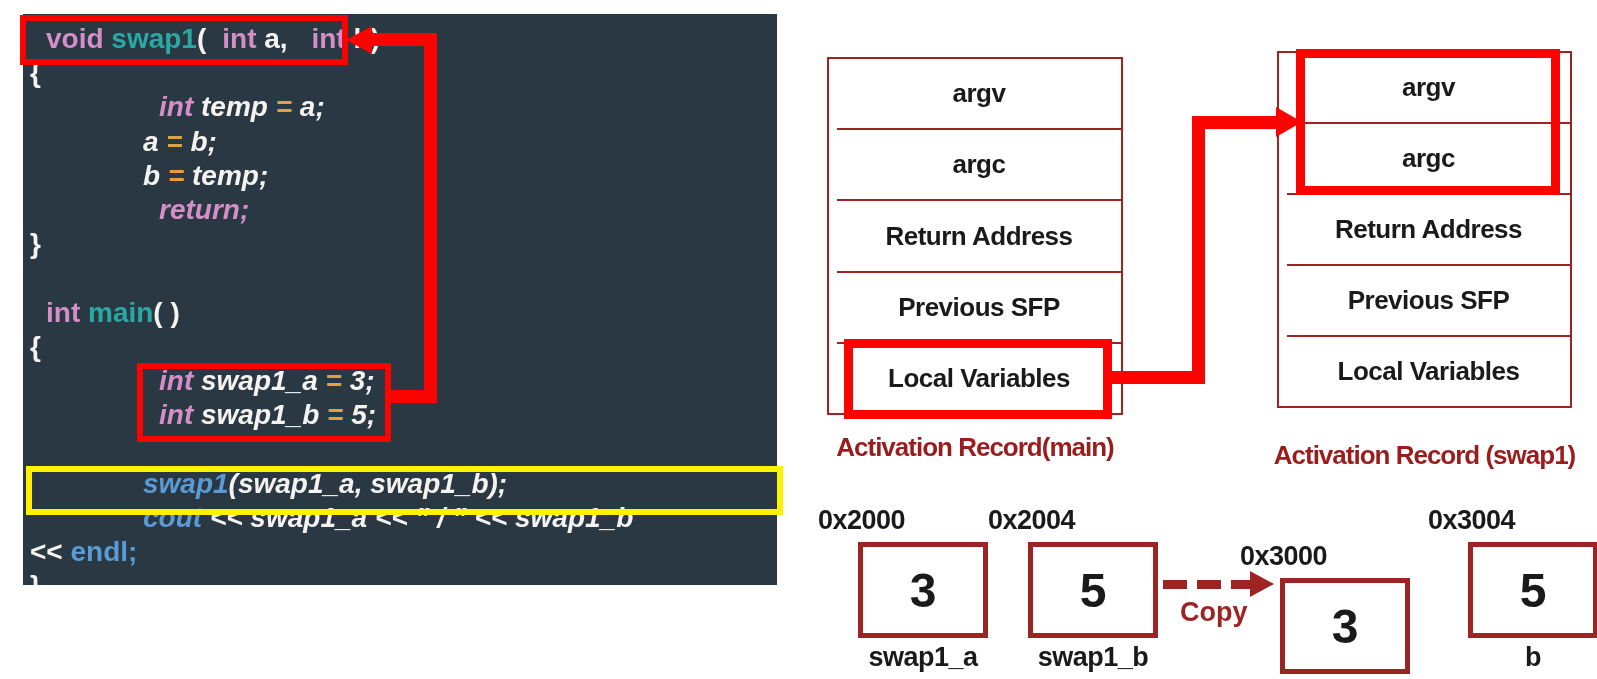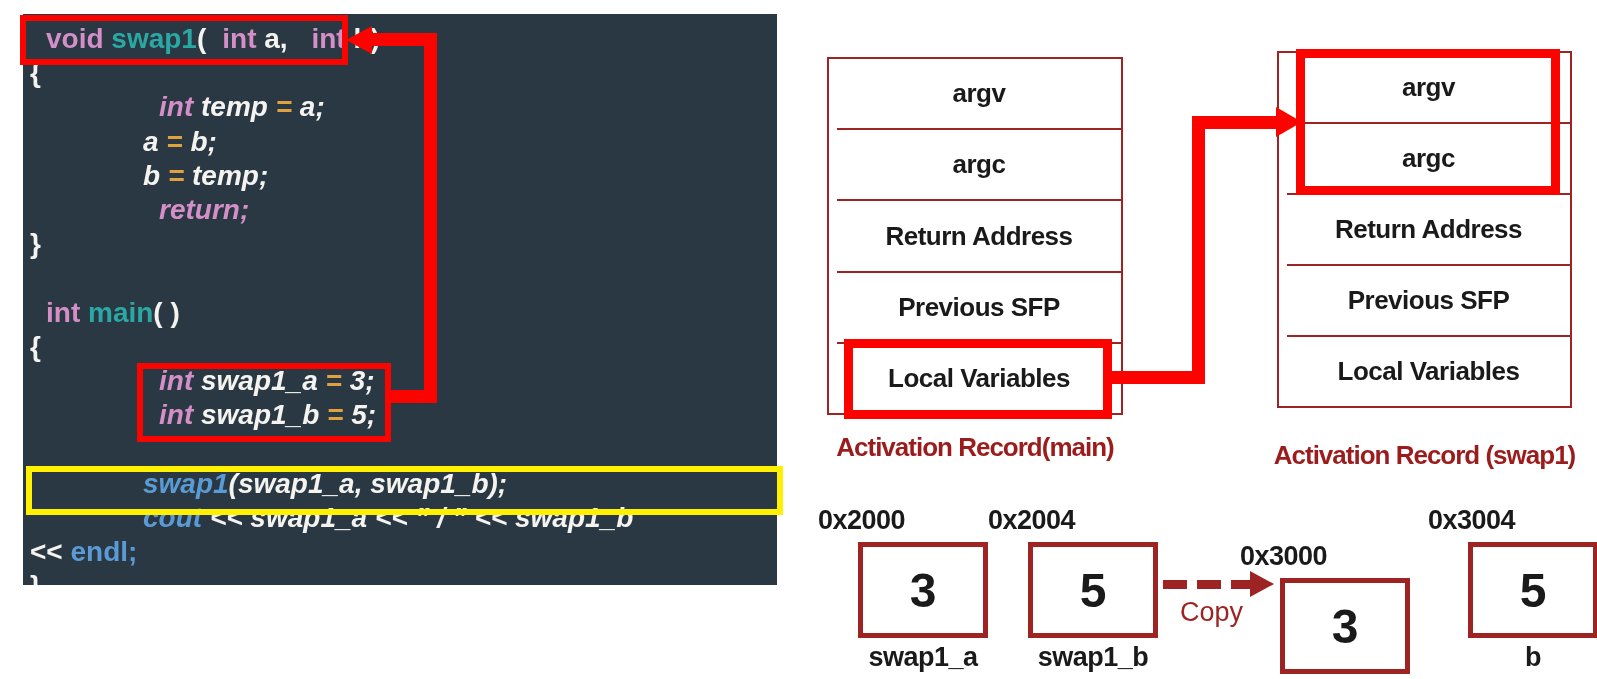--- a/index.html
+++ b/index.html
@@ -48,21 +48,21 @@
   .mem-box{
     position:absolute;left:40px;top:37px;width:130px;height:96px;box-sizing:border-box;
     border:5px solid var(--maroon);background:#ffffff;
     display:flex;align-items:center;justify-content:center;
     font-size:48px;font-weight:bold;color:var(--cell-text);
   }
   .mem-label{position:absolute;left:40px;top:137px;width:130px;text-align:center;
     font-size:27px;font-weight:bold;color:var(--cell-text);letter-spacing:-0.5px;}
   
   .dash{position:absolute;width:24px;height:9px;background:var(--maroon);top:0;}
-  #copy-label{position:absolute;left:1180px;top:597px;font-size:27px;font-weight:normal;color:var(--maroon);}
+  #copy-label{position:absolute;left:1180px;top:597px;font-size:27px;font-weight:bold;color:var(--maroon);}
   
   .tri-left{width:0;height:0;border-top:14px solid transparent;border-bottom:14px solid transparent;border-right:26px solid var(--highlight-red);}
   .tri-right-red{width:0;height:0;border-top:15px solid transparent;border-bottom:15px solid transparent;border-left:26px solid var(--highlight-red);}
   .tri-right-maroon{width:0;height:0;border-top:13px solid transparent;border-bottom:13px solid transparent;border-left:24px solid var(--maroon);}
 </style>
 </head>
 <body>
 
 <div class="stage">
 

